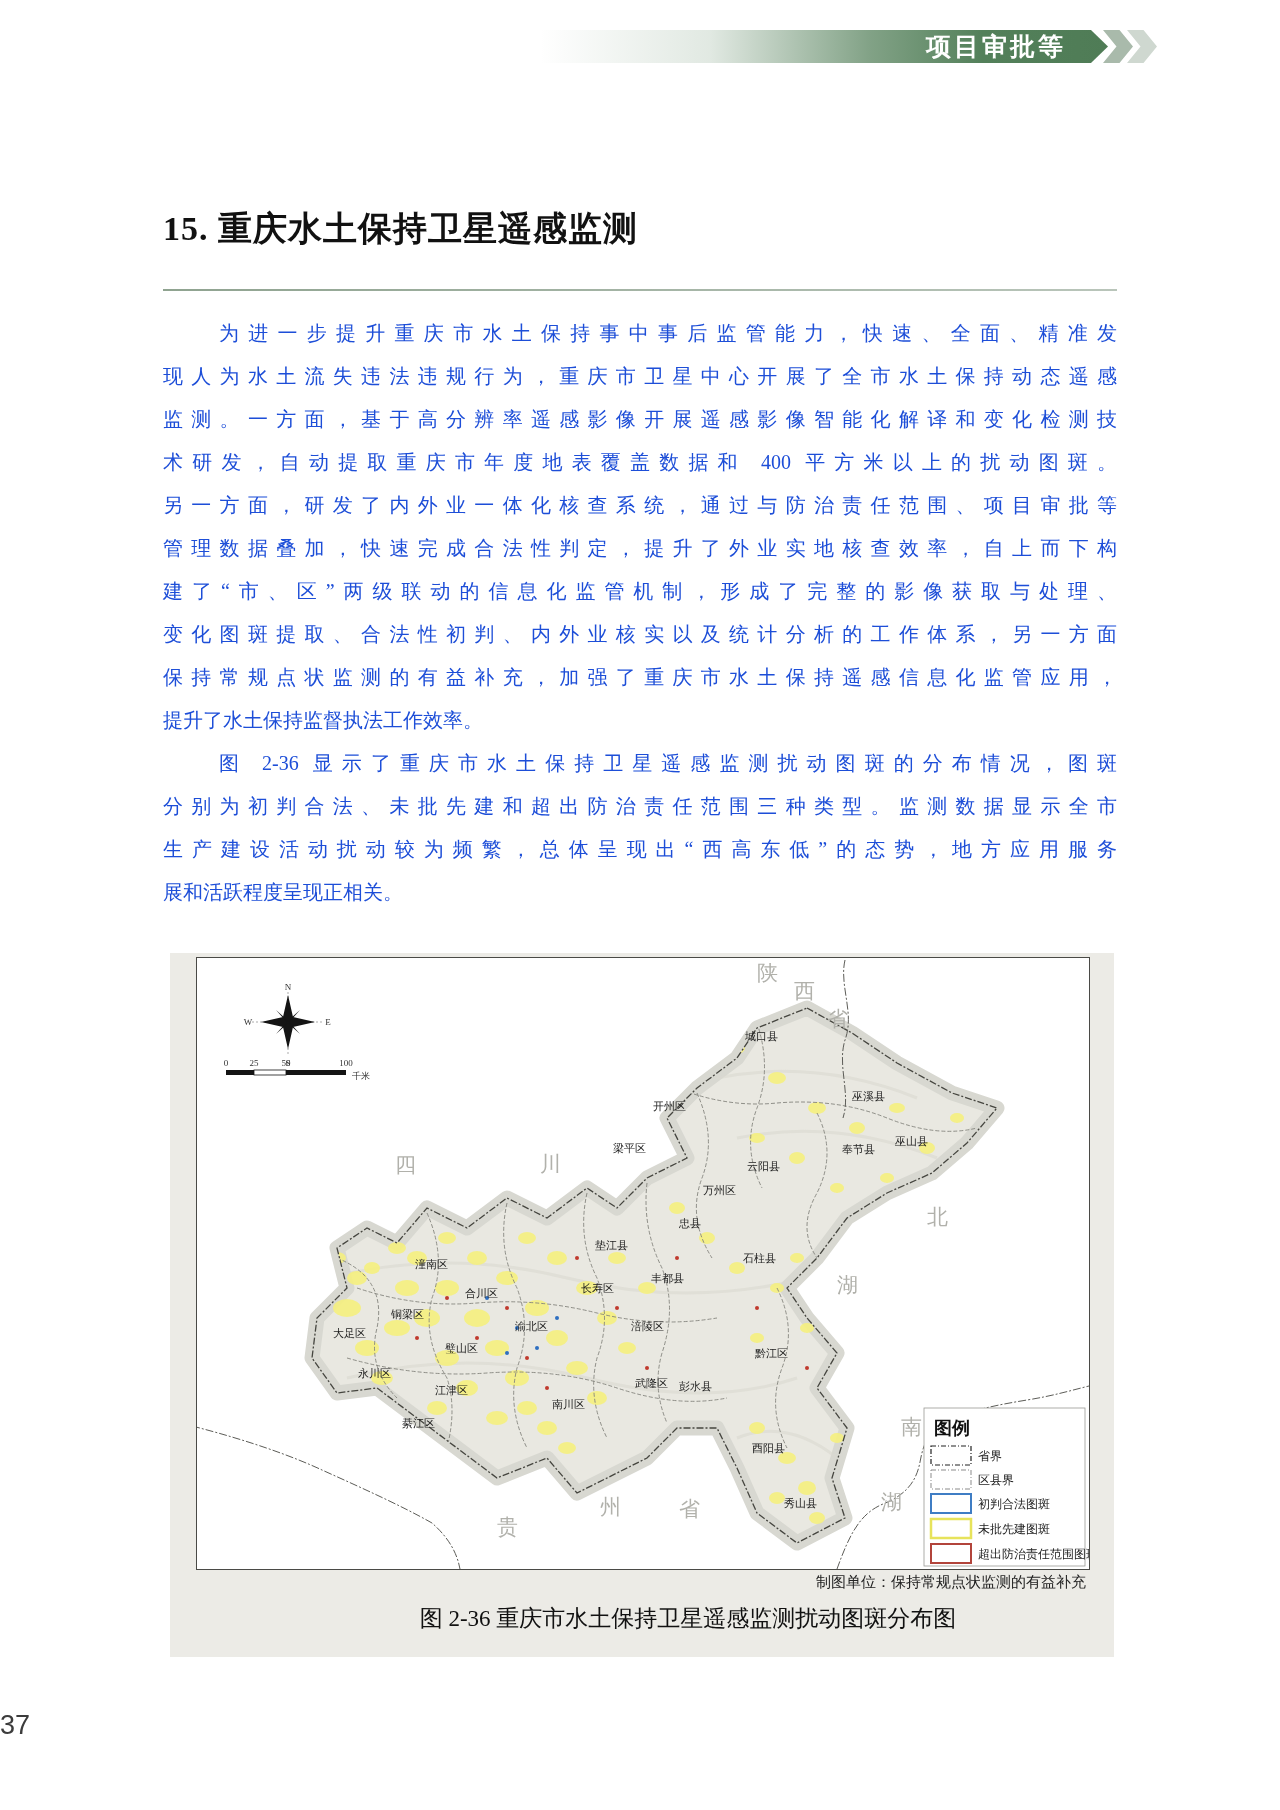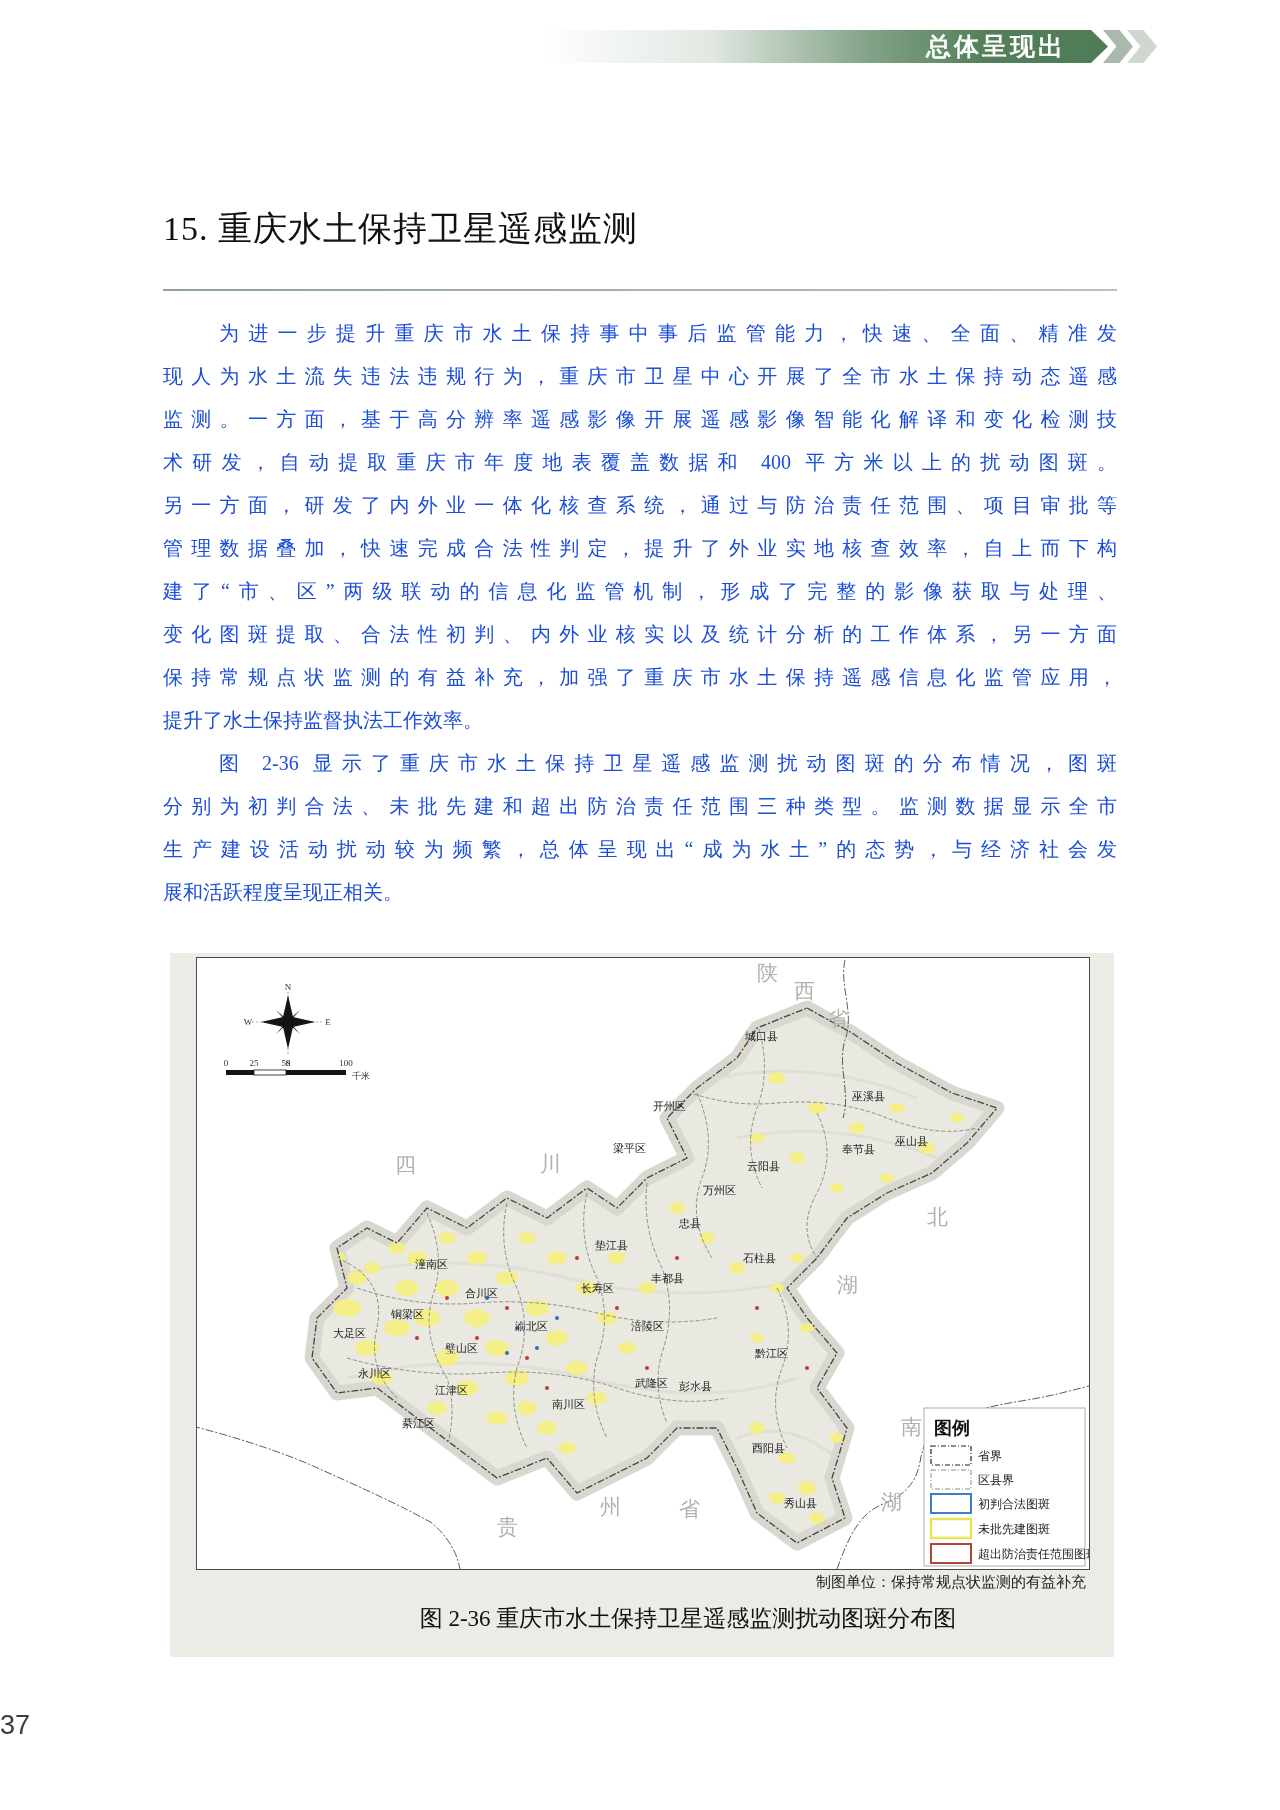--- a/index.html
+++ b/index.html
@@ -13,21 +13,21 @@
     clip-path:polygon(0 0,calc(100% - 17px) 0,100% 50%,calc(100% - 17px) 100%,0 100%);}
   .banner-text{position:absolute;right:42px;top:0;height:33px;line-height:33px;
     font-family:"Liberation Sans","DejaVu Sans",sans-serif;font-weight:bold;
     font-size:25px;color:#ffffff;letter-spacing:3px;}
   .chev{position:absolute;top:30px;width:30px;height:33px;}
   .chev1{left:1103px;background:#a9baab;}
   .chev2{left:1127px;background:#cfd8d0;}
   .chev{clip-path:polygon(0 0,55% 0,100% 50%,55% 100%,0 100%,45% 50%);}
 
   
-  .sec-title{position:absolute;left:163px;top:206px;font-size:34px;font-weight:normal;
+  .sec-title{position:absolute;left:163px;top:206px;font-size:34px;font-weight:bold;
     color:#111;letter-spacing:1px;}
   .title-rule{position:absolute;left:163px;top:289px;width:954px;height:2px;
     background:linear-gradient(90deg,#8fa390,#b9c5ba);}
 
   
   .bodytext{position:absolute;left:163px;top:312px;width:954px;}
   .bline{font-size:20px;height:43px;line-height:43px;white-space:nowrap;
     text-align:justify;text-align-last:justify;text-justify:inter-character;
     overflow:visible;color:#1d4ed8;}
   .bline.ind{text-indent:56px;}
@@ -46,42 +46,42 @@
 
   svg text{font-family:"Liberation Serif","DejaVu Serif",serif;}
   .prov{fill:#b1b1ab;font-size:21px;}
   .dist{fill:#1d1d1d;font-size:11px;}
   .legend-label{fill:#222;font-size:12px;}
 </style>
 </head>
 <body>
 
 <div class="banner-bar">
-  <div class="banner-text">总体呈现出</div>
+  <div class="banner-text">项目审批等</div>
 </div>
 <div class="chev chev1"></div>
 <div class="chev chev2"></div>
 
 <div class="sec-title">15. 重庆水土保持卫星遥感监测</div>
 <div class="title-rule"></div>
 
 <div class="bodytext">
   <div class="bline ind">为进一步提升重庆市水土保持事中事后监管能力，快速、全面、精准发</div>
   <div class="bline">现人为水土流失违法违规行为，重庆市卫星中心开展了全市水土保持动态遥感</div>
   <div class="bline">监测。一方面，基于高分辨率遥感影像开展遥感影像智能化解译和变化检测技</div>
   <div class="bline">术研发，自动提取重庆市年度地表覆盖数据和 400 平方米以上的扰动图斑。</div>
   <div class="bline">另一方面，研发了内外业一体化核查系统，通过与防治责任范围、项目审批等</div>
   <div class="bline">管理数据叠加，快速完成合法性判定，提升了外业实地核查效率，自上而下构</div>
   <div class="bline">建了“市、区”两级联动的信息化监管机制，形成了完整的影像获取与处理、</div>
   <div class="bline">变化图斑提取、合法性初判、内外业核实以及统计分析的工作体系，另一方面</div>
   <div class="bline">保持常规点状监测的有益补充，加强了重庆市水土保持遥感信息化监管应用，</div>
   <div class="bline last">提升了水土保持监督执法工作效率。</div>
   <div class="bline ind">图 2-36 显示了重庆市水土保持卫星遥感监测扰动图斑的分布情况，图斑</div>
   <div class="bline">分别为初判合法、未批先建和超出防治责任范围三种类型。监测数据显示全市</div>
-  <div class="bline">生产建设活动扰动较为频繁，总体呈现出“成为水土”的态势，与经济社会发</div>
+  <div class="bline">生产建设活动扰动较为频繁，总体呈现出“西高东低”的态势，地方应用服务</div>
   <div class="bline last">展和活跃程度呈现正相关。</div>
 </div>
 
 <div class="fig">
   <div class="map-panel">
     <svg width="892" height="611" viewBox="0 0 892 611">
       <defs>
         <clipPath id="cq">
           <path d="M610,50 L655,75 L700,105 L755,135 L800,150 L770,185 L735,215 L690,235 L650,260
                    L620,300 L590,330 L610,360 L640,395 L620,430 L650,470 L635,520 L648,560 L600,585

